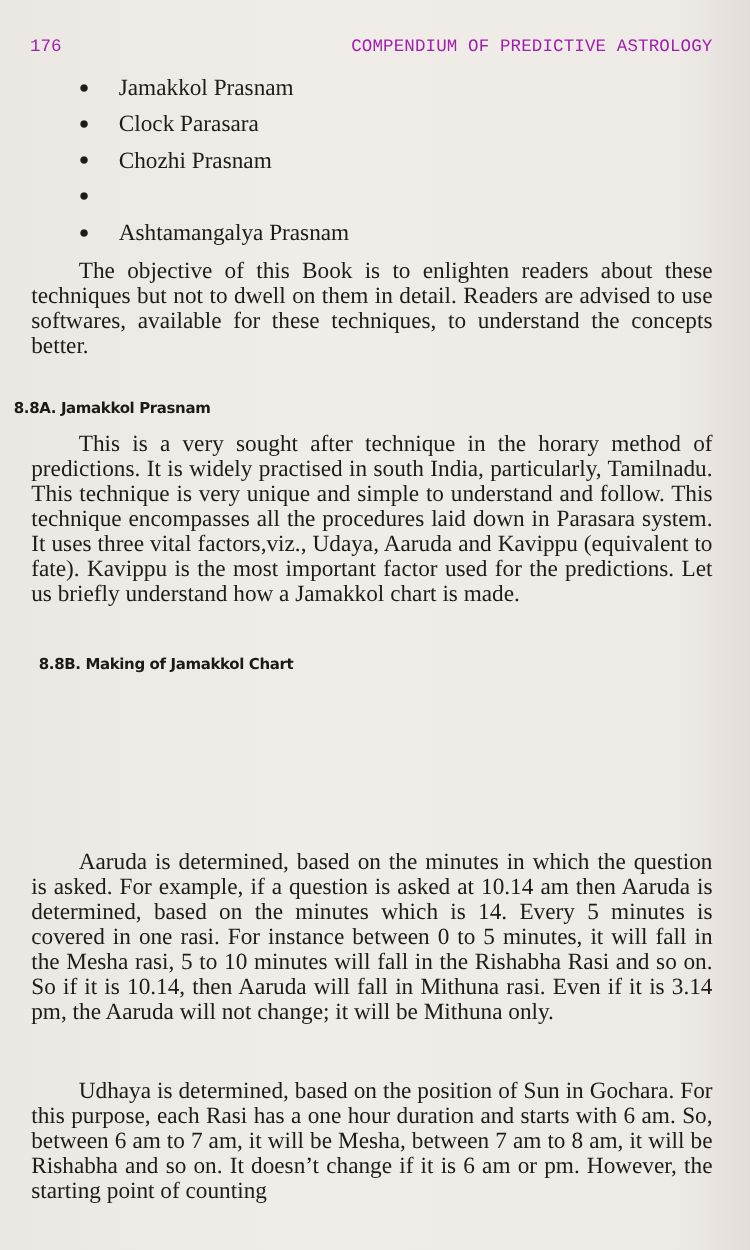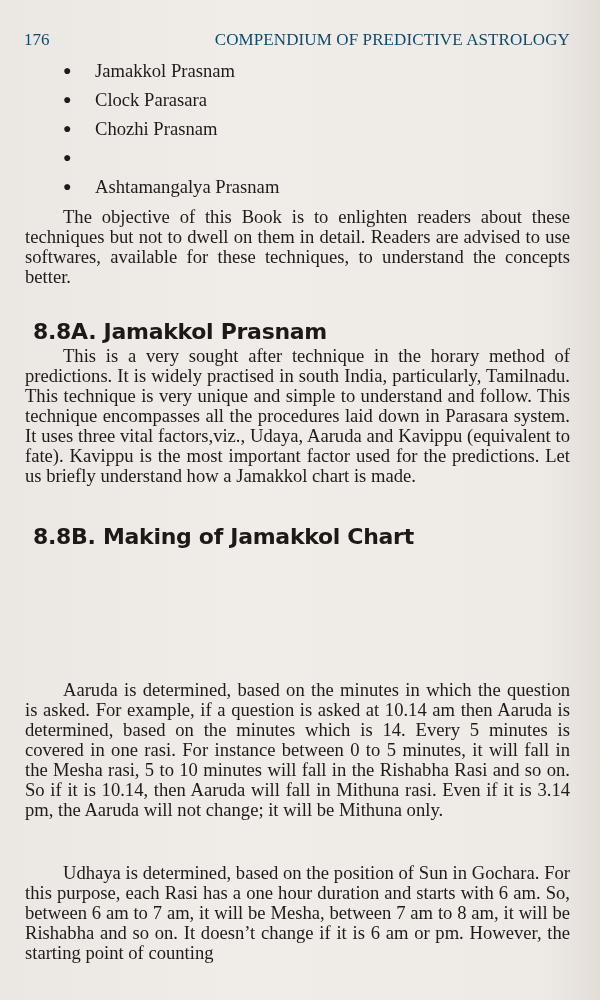--- a/index.html
+++ b/index.html
@@ -6,36 +6,36 @@
   body {
     width: 600px; height: 1000px; overflow: hidden;
     background: #eeebe6;
     background-image: linear-gradient(to right, #ebe7e2 0%, #f0ede8 40%, #eeebe6 90%, #e3ddd8 100%);
     position: relative;
     color: #1e1b1a;
   }
   .page { position: absolute; left: 0; top: 0; width: 600px; height: 1000px; }
   .running-head {
     position: absolute; top: 30px; left: 24px; right: 30px; height: 18px;
-    font-family: Liberation Serif, serif; font-size: 17px; color: #0c4a6e;
+    font-family: Liberation Mono, monospace; font-size: 14px; color: #a21caf;
   }
   .running-head .pnum { position: absolute; left: 0; top: 0; }
   .running-head .title { position: absolute; right: 0; top: 0; letter-spacing: 0.1px; }
   .serif { font-family: "Liberation Serif", serif; font-size: 18.6px; }
   ul.tech-list { position: absolute; left: 60px; top: 56px; margin: 0; padding: 0; list-style: none; }
   ul.tech-list li { height: 29px; line-height: 29px; position: relative; padding-left: 35px; white-space: nowrap; }
   ul.tech-list li .bullet { position: absolute; left: 3px; top: 0; font-size: 14px; }
   .para {
     position: absolute; left: 25px; width: 545px; margin: 0;
     text-align: justify; line-height: 20px; hyphens: none;
   }
   .para .indent { display: inline-block; width: 38px; }
   .heading {
-    position: absolute; left: 33px; margin: 0;
-    font-family: "DejaVu Sans", sans-serif; font-weight: bold; font-size: 22px; color: #1c1918;
+    position: absolute; left: 11px; margin: 0;
+    font-family: "DejaVu Sans", sans-serif; font-weight: bold; font-size: 12px; color: #1c1918;
     letter-spacing: -0.3px;
   }
 </style>
 </head>
 <body>
 
 <div class="page">
 
   <div class="running-head">
     <span class="pnum">176</span>
@@ -49,20 +49,20 @@
     <li><span class="bullet">●</span></li>
     <li><span class="bullet">●</span><span>Ashtamangalya Prasnam</span></li>
   </ul>
 
   <p class="para serif" style="top:207px;"><span class="indent"></span><span>The objective of this Book is to enlighten readers about these techniques but not to dwell on them in detail. Readers are advised to use softwares, available for these techniques, to understand the concepts better.</span></p>
 
   <h2 class="heading" style="top:319px;">8.8A.  Jamakkol Prasnam</h2>
 
   <p class="para serif" style="top:346px;"><span class="indent"></span><span>This is a very sought after technique in the horary method of predictions. It is widely practised in south India, particularly, Tamilnadu. This technique is very unique and simple to understand and follow. This technique encompasses all the procedures laid down in Parasara system. It uses three vital factors,viz., Udaya, Aaruda and Kavippu (equivalent to fate). Kavippu is the most important factor used for the predictions. Let us briefly understand how a Jamakkol chart is made.</span></p>
 
-  <h2 class="heading" style="top:524px;">8.8B. Making of Jamakkol Chart</h2>
+  <h2 class="heading" style="top:524px;margin-left:20px;">8.8B. Making of Jamakkol Chart</h2>
 
 
   <p class="para serif" style="top:680px;"><span class="indent"></span><span>Aaruda is determined, based on the minutes in which the question is asked. For example, if a question is asked at 10.14 am then Aaruda is determined, based on the minutes which is 14. Every 5 minutes is covered in one rasi. For instance between 0 to 5 minutes, it will fall in the Mesha rasi, 5 to 10 minutes will fall in the Rishabha Rasi and so on. So if it is 10.14, then Aaruda will fall in Mithuna rasi. Even if it is 3.14 pm, the Aaruda will not change; it will be Mithuna only.</span></p>
 
   <p class="para serif" style="top:863px;"><span class="indent"></span><span>Udhaya is determined, based on the position of Sun in Gochara. For this purpose, each Rasi has a one hour duration and starts with 6 am. So, between 6 am to 7 am, it will be Mesha, between 7 am to 8 am, it will be Rishabha and so on. It doesn’t change if it is 6 am or pm. However, the starting point of counting</span></p>
 
 </div>
 
 </body></html>

